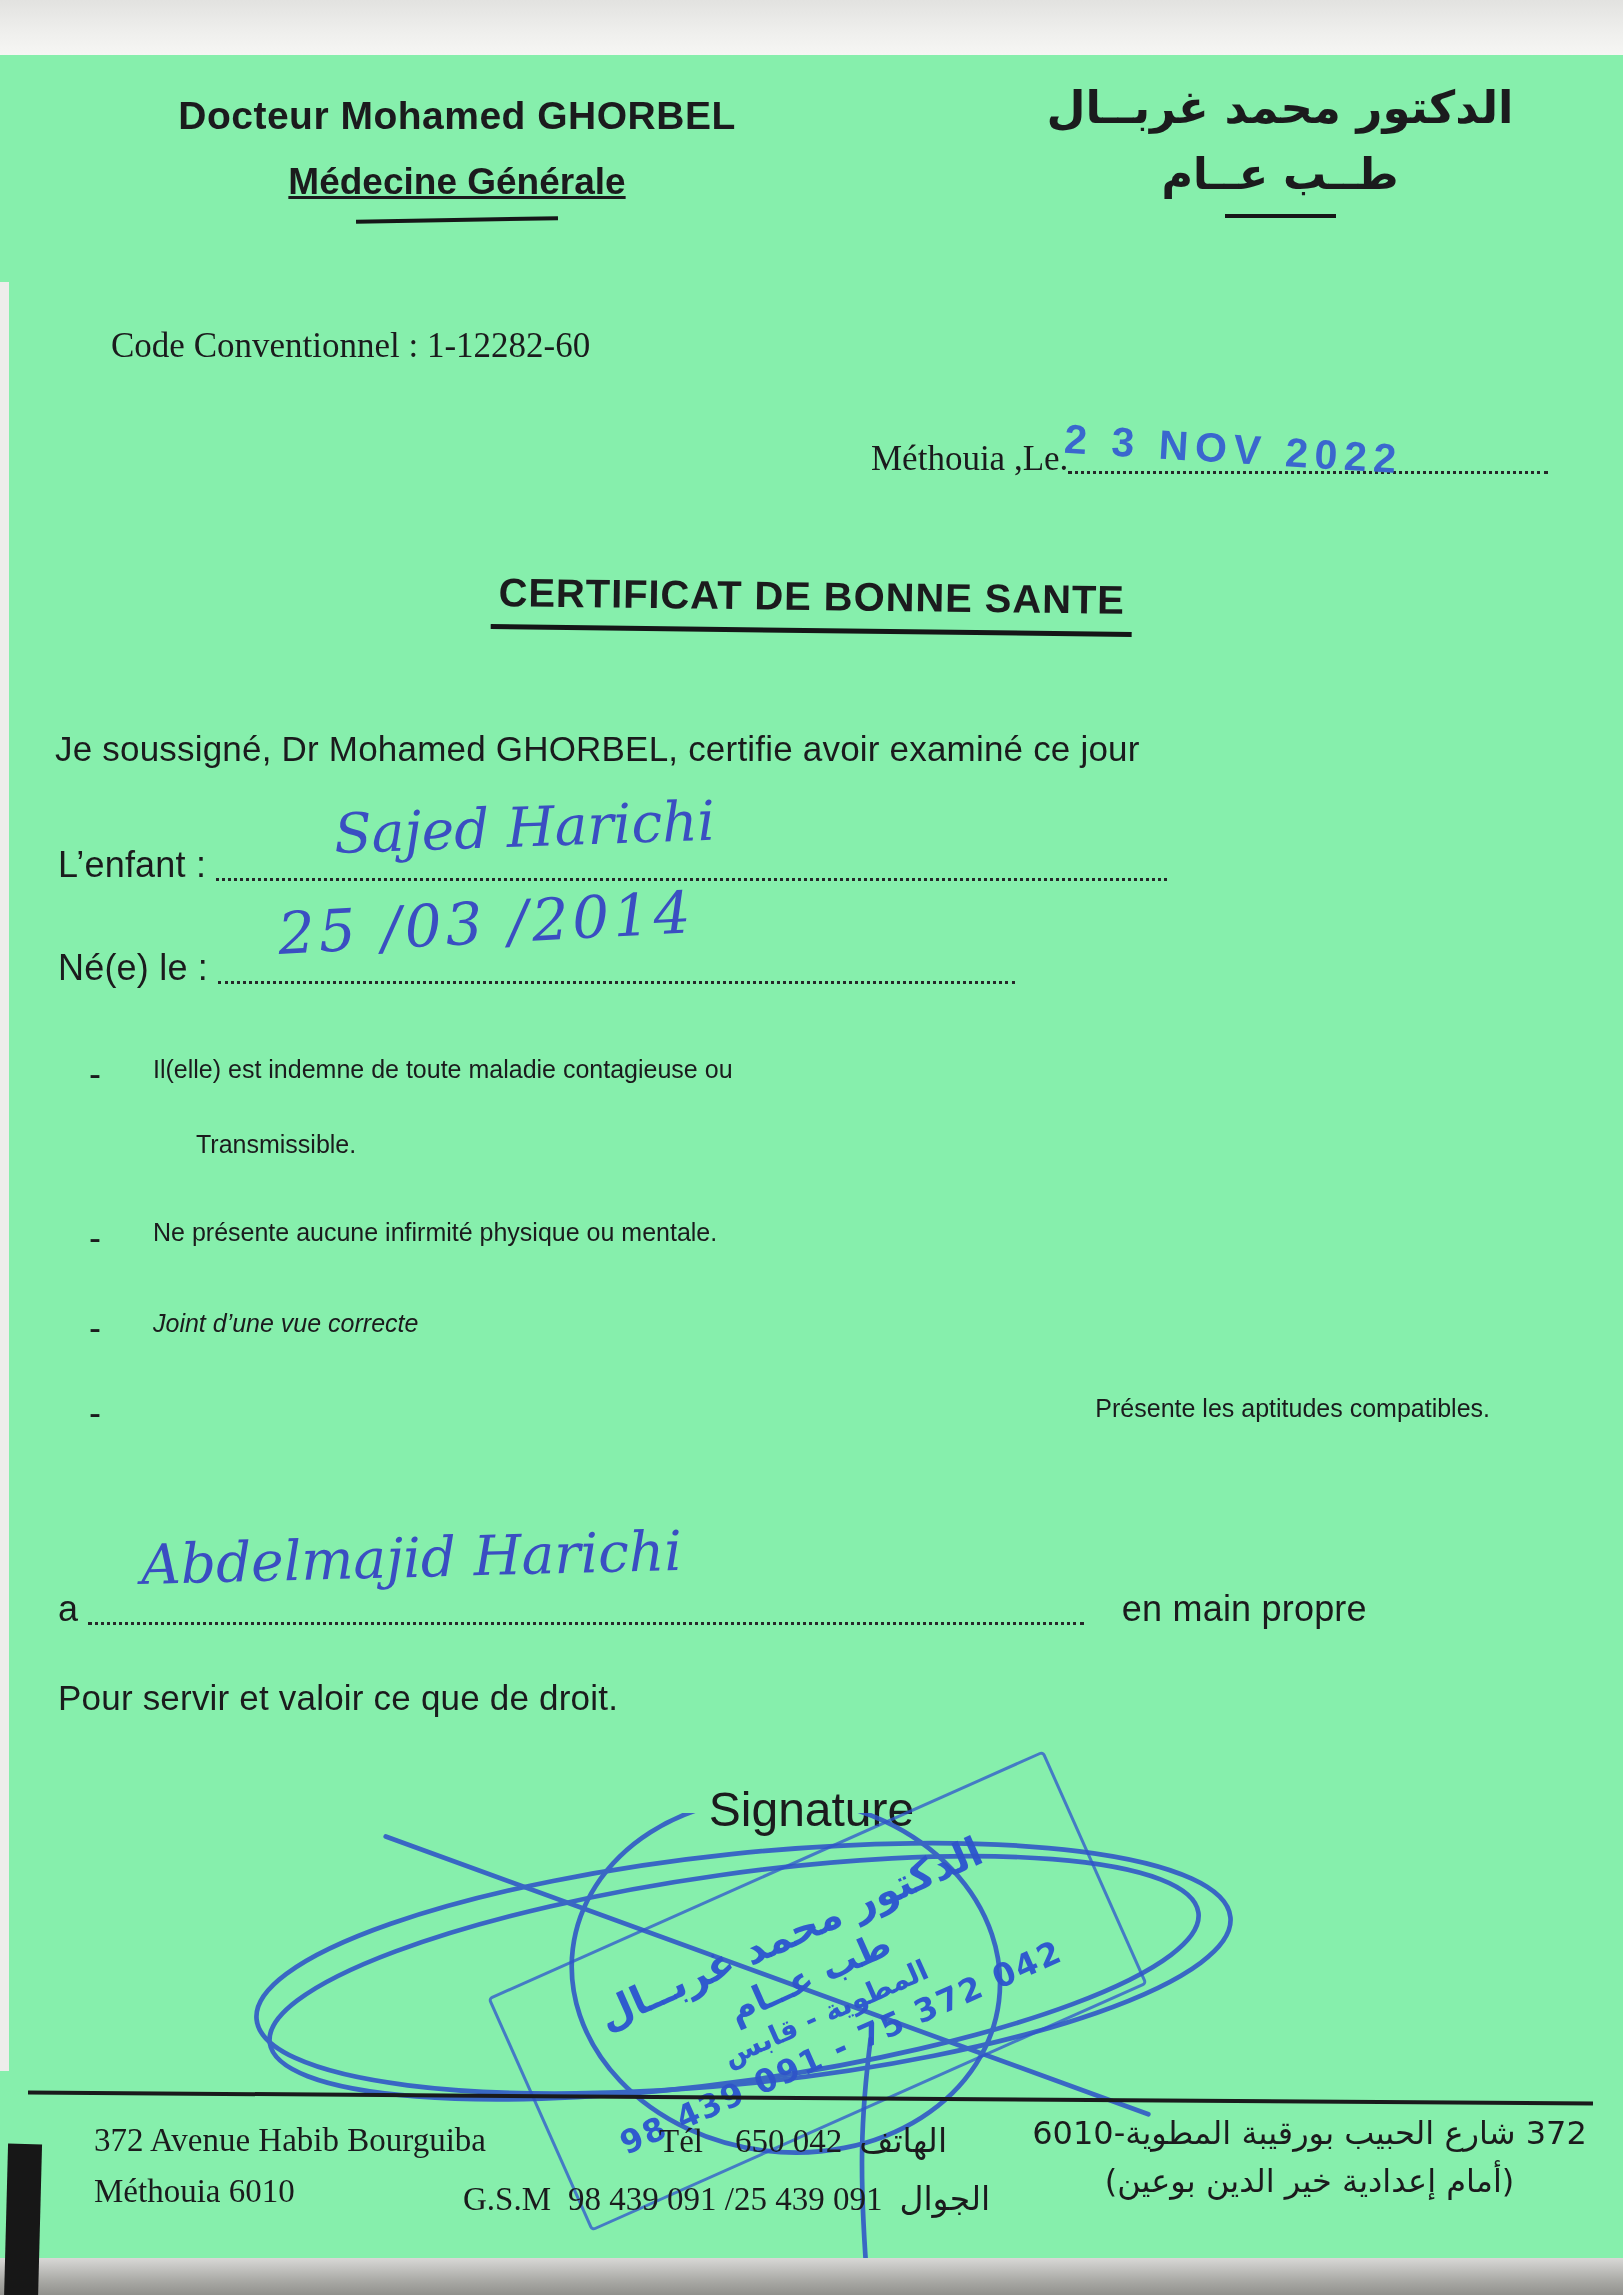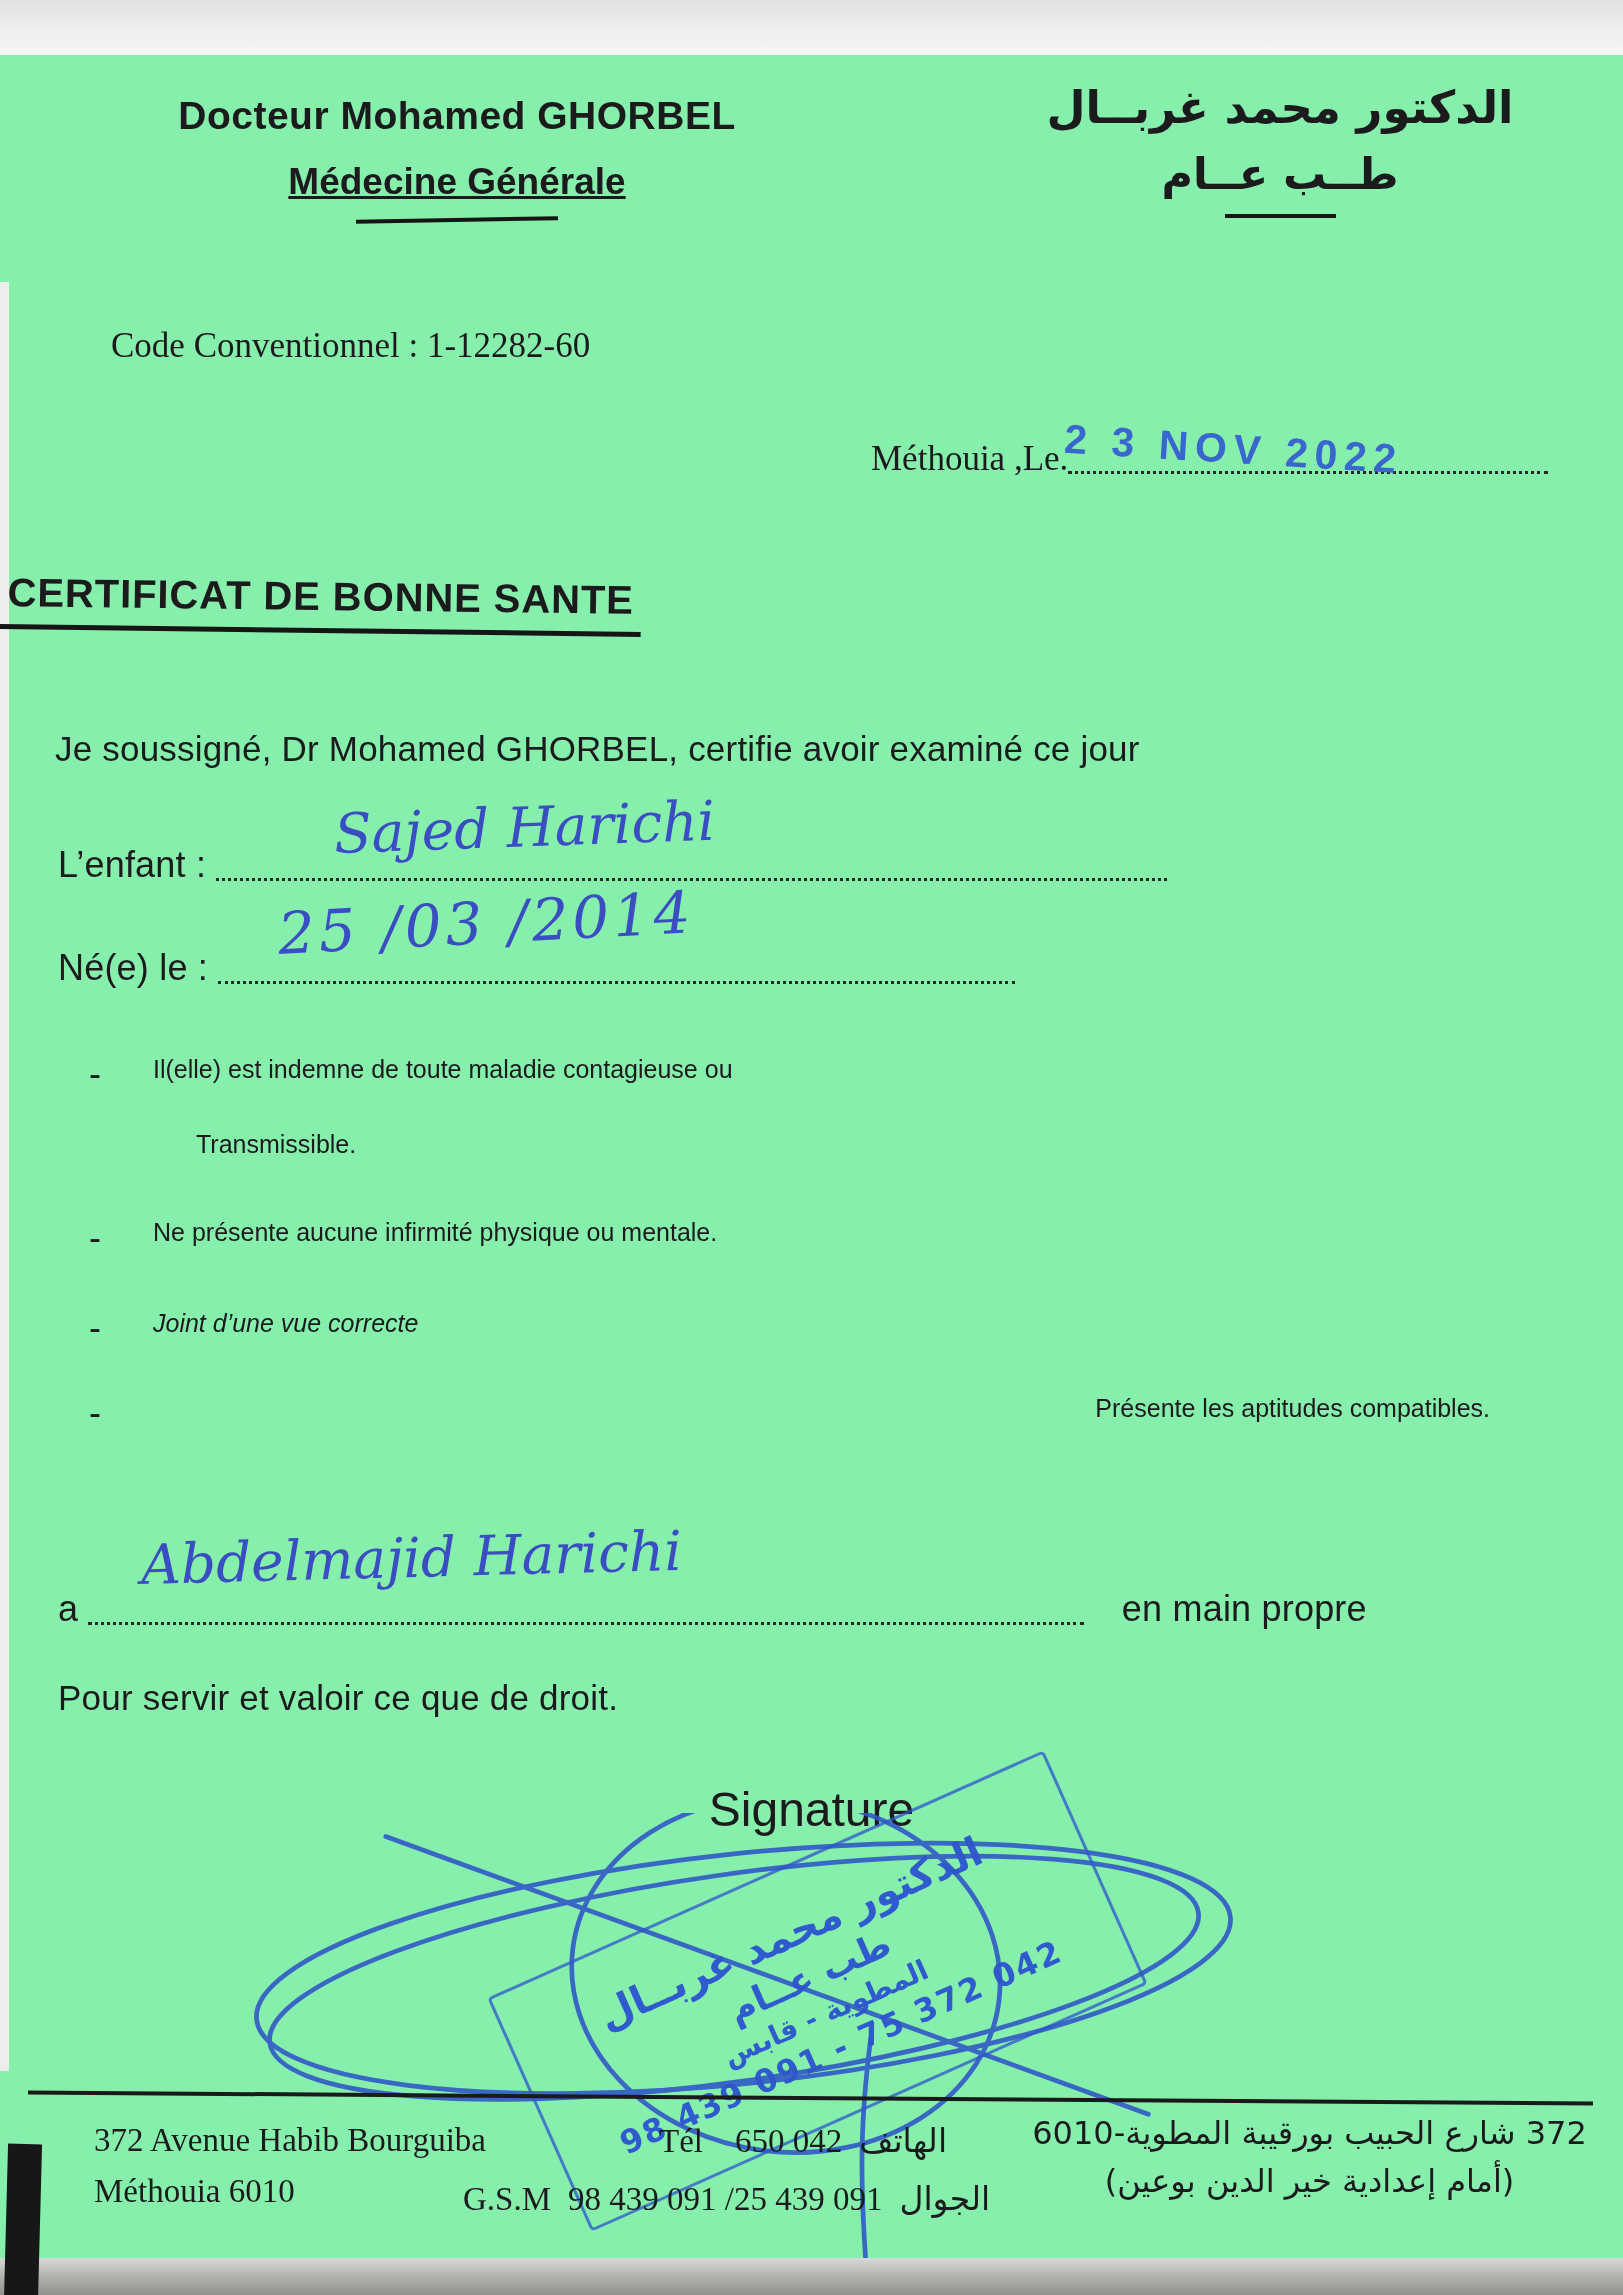--- a/index.html
+++ b/index.html
@@ -32,21 +32,21 @@
   .code{left:111px;top:326px;font-size:35px;}
 
   .date-row{left:871px;top:439px;font-size:35px;white-space:nowrap;}
   .dots{display:inline-block;border-bottom:3.8px dotted #27272a;vertical-align:-3.8px;}
   .datestamp{
     position:absolute;left:193px;top:-13px;font-size:41px;font-weight:bold;
     color:#3a67ce;letter-spacing:6.6px;transform:rotate(3.5deg);white-space:nowrap;
     font-family:"Liberation Sans",sans-serif;
   }
 
-  .title-wrap{left:0;right:0;top:574px;text-align:left;}
+  .title-wrap{left:0;right:0;top:574px;text-align:center;}
   .title-wrap span{
     display:inline-block;font-size:40px;font-weight:bold;letter-spacing:0.9px;
     border-bottom:5.6px solid #151517;padding:0 7.5px 9.4px;transform:rotate(0.7deg);
   }
 
   .bodytext{font-size:35px;letter-spacing:0.2px;}
   .hand{
     font-family:"DejaVu Serif",serif;font-style:italic;color:#3a4ec2;
     white-space:nowrap;transform-origin:left center;
   }

